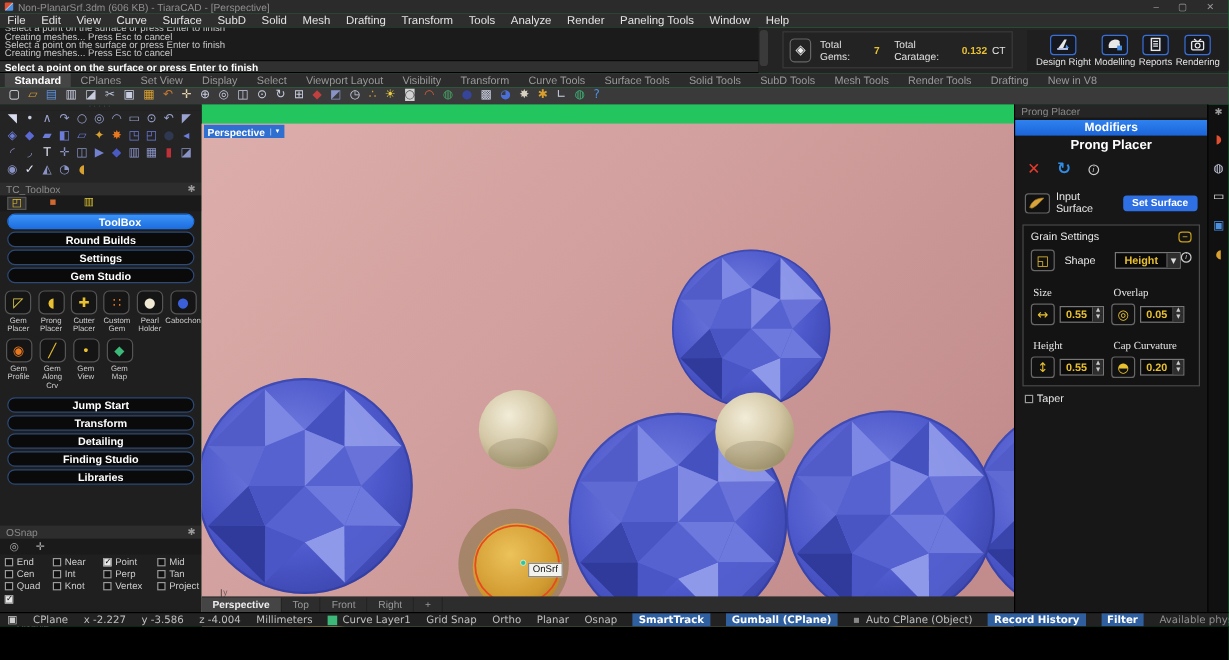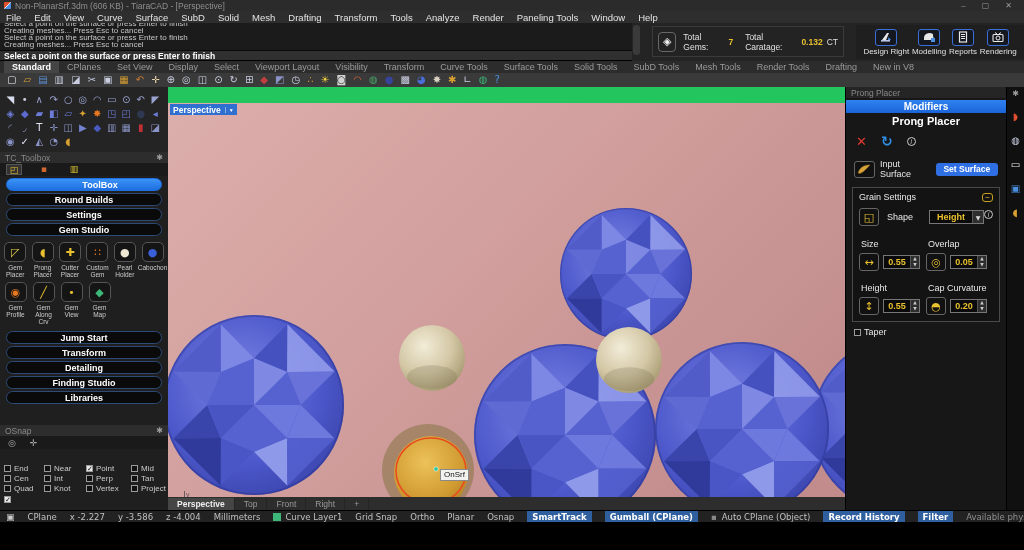--- a/index.html
+++ b/index.html
@@ -72,21 +72,21 @@
   .tile-row { display:flex; gap:3px; padding:4px 3px 0; }
   .tile { width:25px; display:flex; flex-direction:column; align-items:center; }
   .tile-ico { width:22px; height:20px; background:#151515; border:1px solid #555; border-radius:5px;
               display:flex; align-items:center; justify-content:center; font-size:11px; }
   .tile-label { font-size:6.5px; line-height:7px; color:#ccc; text-align:center; margin-top:2px; }
   .nav-group { margin-top:6px; }
   .osnap { position:absolute; bottom:2px; left:0; right:0; background:#1f1f1f; }
   .os-header { height:11px; background:#2d2d2d; display:flex; align-items:center; padding:0 5px; }
   .os-tabs { height:13px; display:flex; gap:14px; padding:2px 8px; background:#1a1a1a; }
   .os-tab { font-size:9px; color:#aaa; }
-  .os-grid { display:grid; grid-template-columns:40px 42px 45px 41px; padding:2px 4px 0;margin-top:13px; }
+  .os-grid { display:grid; grid-template-columns:40px 42px 45px 41px; padding:2px 4px 0; }
   .os-item { display:flex; align-items:center; height:8.5px; margin-bottom:1.5px; }
   .os-box { width:7px; height:7px; border:1px solid #9a9a9a; background:#111; margin-right:3px;
             font-size:7px; line-height:6px; text-align:center; color:#111; flex:none; }
   .os-item.checked .os-box { background:#e8e8e8; }
   .os-item.checked .os-box::after { content:"✓"; }
   .os-label { font-size:8px; color:#ccc; }
   .os-disable { padding:1px 4px 3px; }
   .os-disable .os-label { font-weight:normal; color:#fff;margin-top:44px; }
 
   
@@ -127,21 +127,21 @@
   .collapse { margin-left:auto; width:11px; height:9px; border:1px solid #c8a020; border-radius:3px; color:#e8c030;
               font-size:8px; line-height:7px; text-align:center; }
   .gicon { width:20px; height:18px; border:1px solid #666; border-radius:3px; background:#111; color:#e8c030;
            font-size:11px; display:flex; align-items:center; justify-content:center; flex:none; }
   .shape-row { display:flex; align-items:center; gap:8px; margin:6px 0 10px; }
   .shape-label { font-size:9px; color:#e8e8e8; }
   .dd { display:inline-flex; height:14px; border:1px solid #777; background:#0a0a0a; margin-left:8px; }
   .dd .val { width:42px; color:#e8c030; font-weight:bold; font-size:9px; text-align:center; line-height:13px; }
   .dd .arr { width:11px; background:#2e2e2e; border-left:1px solid #555; font-size:6px; color:#ddd; text-align:center; line-height:13px; }
   .g2 { display:grid; grid-template-columns:1fr 1fr; row-gap:2px; }
-  .glabel { font-size:9px; color:#e8e8e8; margin:3px 0 2px 2px; }
+  .glabel { font-size:9px; color:#e8e8e8; margin:3px 0 2px 2px;font-family:Liberation Serif, serif; }
   .gctrl { display:flex; align-items:center; gap:4px; }
   .spin { display:inline-flex; height:14px; border:1px solid #777; background:#0a0a0a; }
   .spin .val { width:26px; color:#e8c030; font-weight:bold; font-size:9px; text-align:center; line-height:13px; }
   .spin .arrows { width:9px; border-left:1px solid #555; display:flex; flex-direction:column; }
   .spin .arrows span { flex:1; font-size:4.5px; line-height:6px; color:#ccc; text-align:center; background:#2e2e2e; }
   .ginfo { position:absolute; right:6px; top:22px; }
   .taper-row { display:flex; align-items:center; gap:4px; padding:6px 8px; }
   .taper-row .os-label { font-size:9px; color:#e8e8e8; }
 
   

